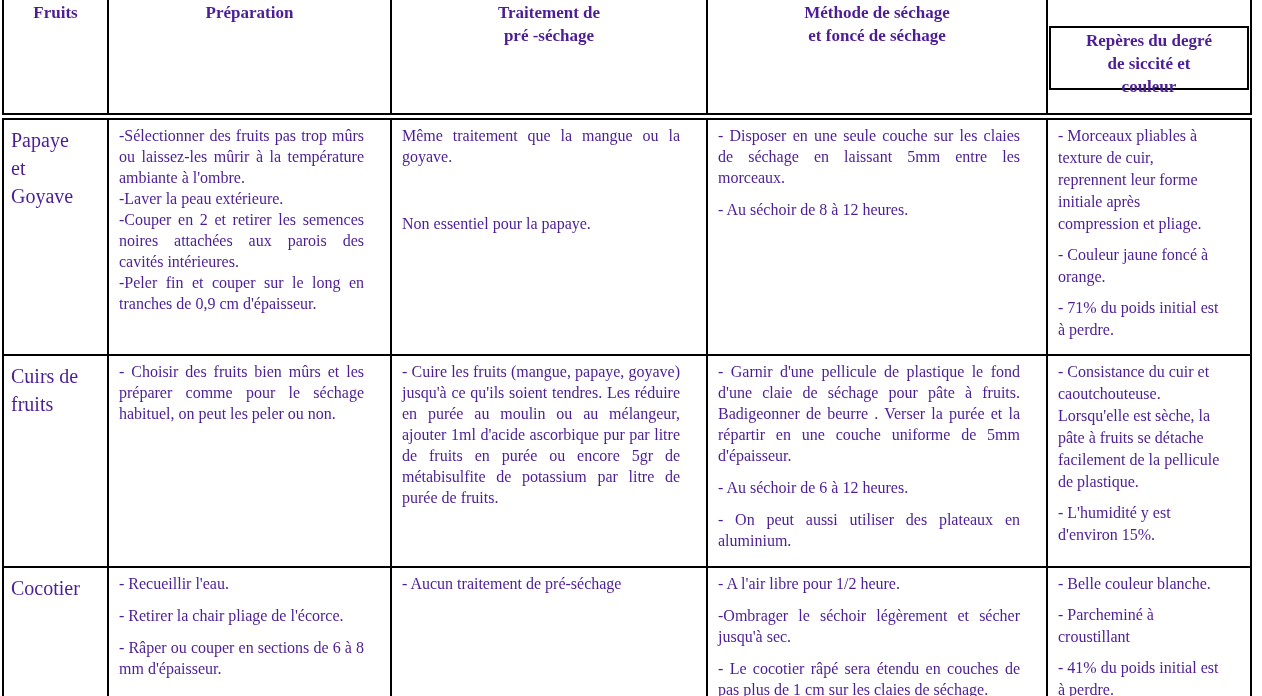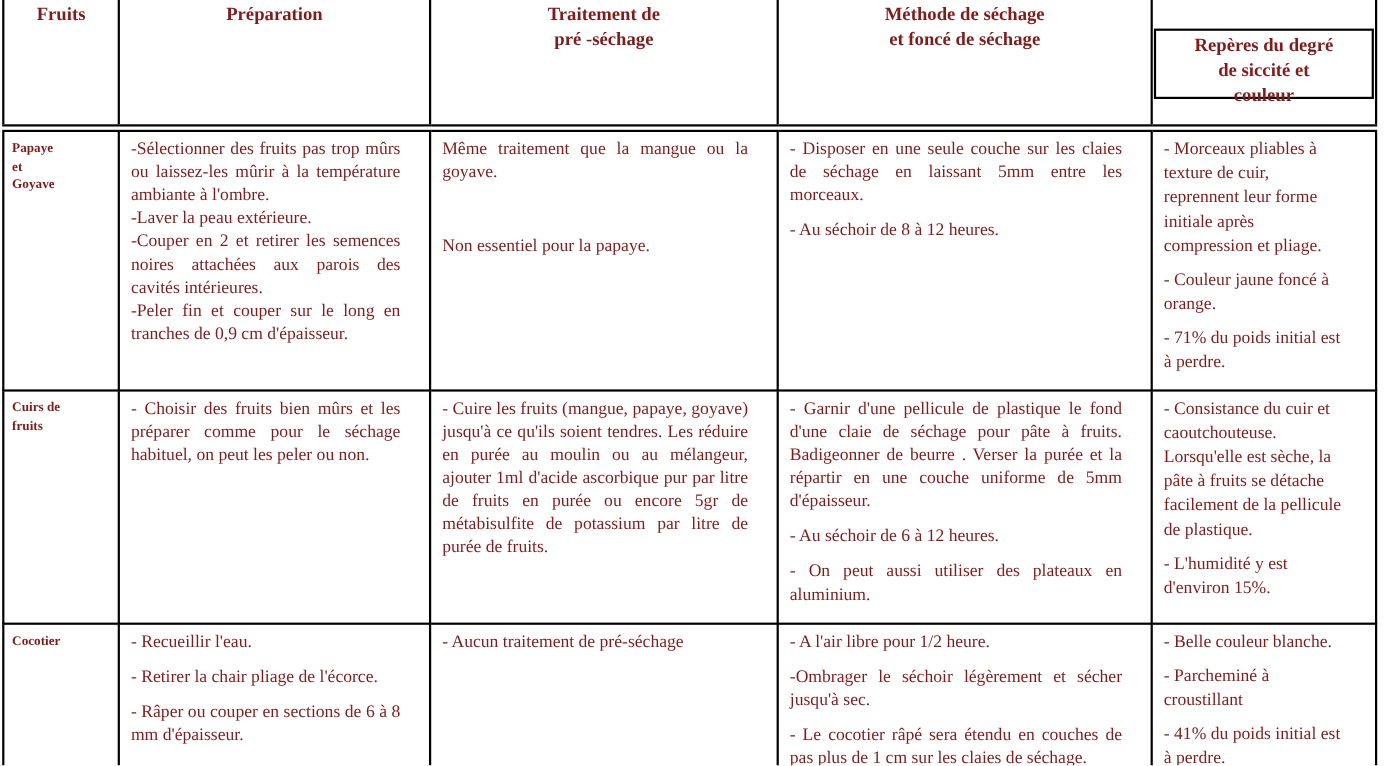--- a/index.html
+++ b/index.html
@@ -2,21 +2,21 @@
 <html><head>
 <meta charset="utf-8">
 <style>
   html, body { margin: 0; padding: 0; background: #fff; }
   .page {
     width: 1262px; height: 696px;
     background: #ffffff;
     overflow: hidden;
     position: relative;
     font-family: "Liberation Serif", serif;
-    color: #7f1d1d;
+    color: #4c1d95;
   }
   table.drying-table {
     border-collapse: collapse;
     table-layout: fixed;
     margin-left: 2px;
     width: 1248px;
   }
   th, td {
     border: 2px solid #000;
     vertical-align: top;
@@ -40,22 +40,22 @@
     height: 64px;
     box-sizing: border-box;
     display: flex;
     justify-content: center;
     padding-top: 2px;
   }
   tr.r1 { height: 235px; }
   tr.r2 { height: 196px; }
   tr.r3 { height: 220px; }
   td.fruit {
-    font-weight: bold;
-    font-size: 12px;
+    font-weight: normal;
+    font-size: 20px;
     white-space: pre-line;
     line-height: 1.4;
     padding: 6px 6px 4px 7px;
   }
   td.body { padding: 5px 26px 4px 10px; }
   td p {
     margin: 0 0 11px 0;
     font-size: 16px;
     line-height: 21px;
   }

